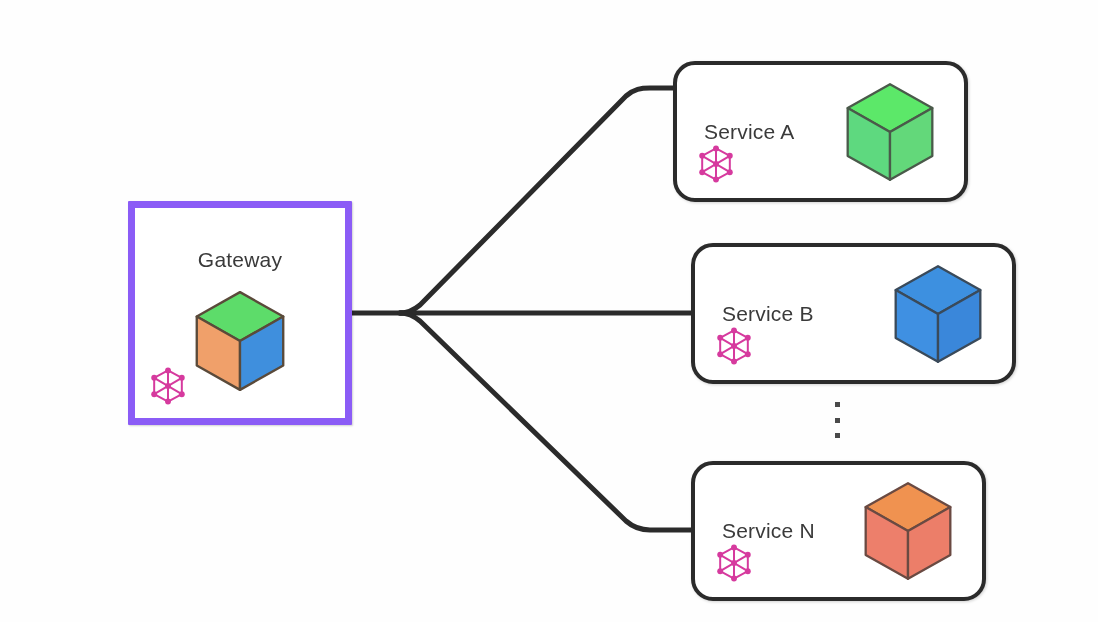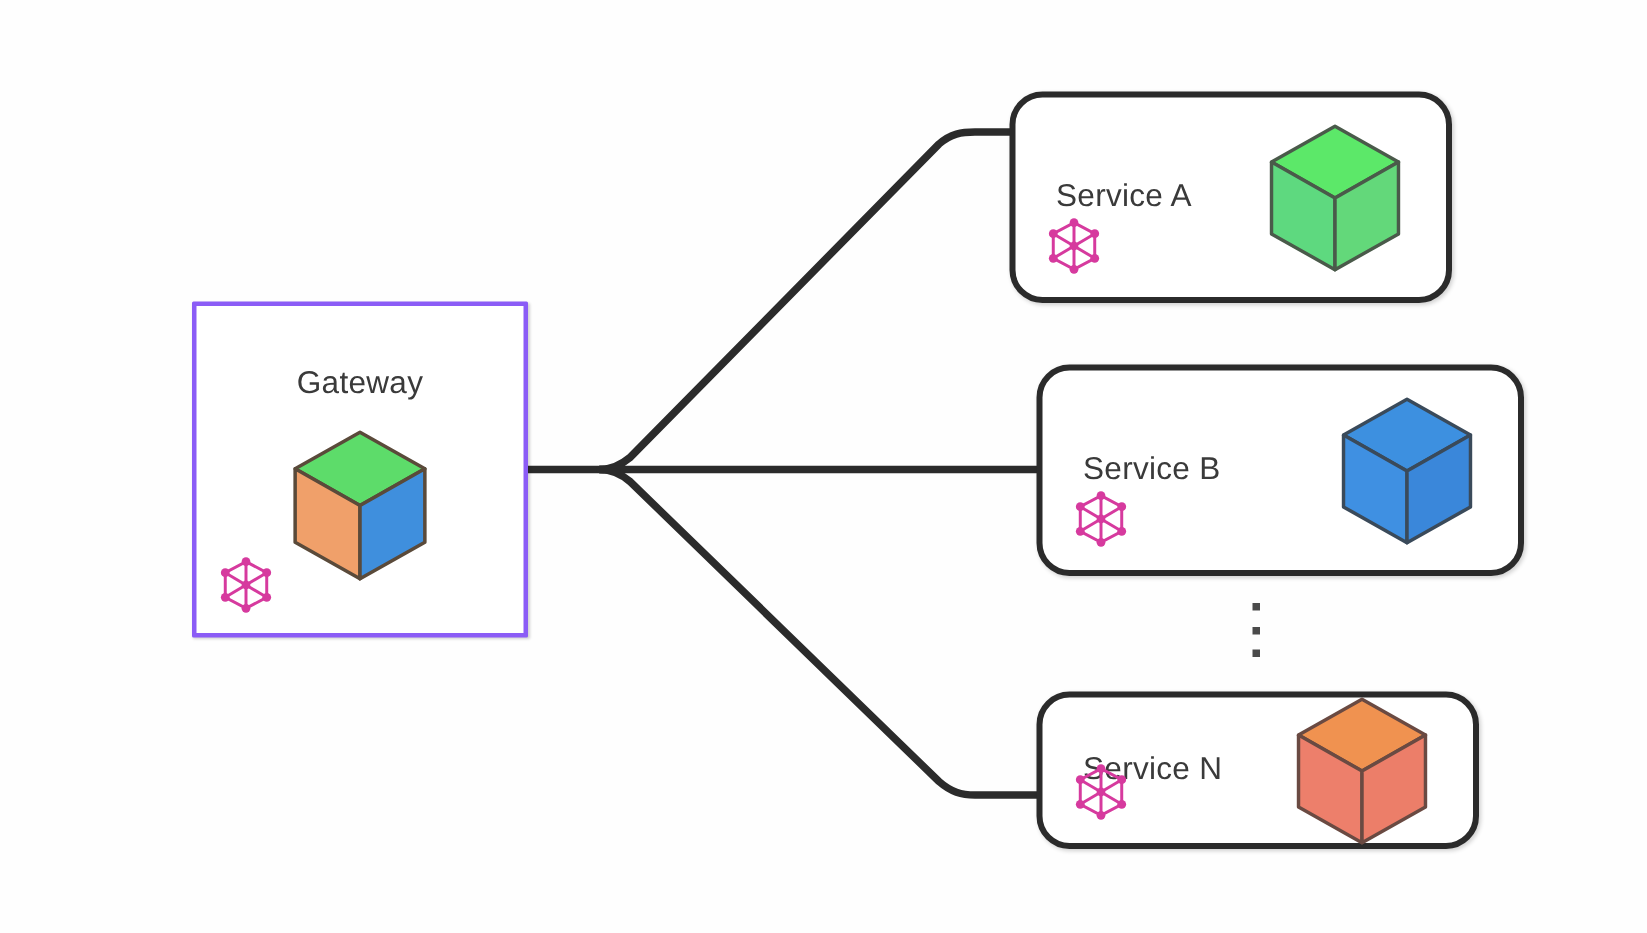--- a/index.html
+++ b/index.html
@@ -30,21 +30,21 @@
     pointer-events: none;
   }
 
   
   .node {
     position: absolute;
     box-sizing: border-box;
     background: #ffffff;
   }
   .node.gateway {
-    border: 3px solid #8b5cf6;
+    border: 7px solid #8b5cf6;
     border-radius: 1px;
     box-shadow: 1px 1px 2px rgba(0,0,0,0.18);
     padding-left: 14px;
   }
   .node.service {
     border: 4px solid #2b2b2b;
     border-radius: 22px;
     box-shadow: 1px 1px 3px rgba(0,0,0,0.18);
   }
 
@@ -212,21 +212,21 @@
       </g>
     </svg>
   </div>
 
   <div class="ellipsis" style="left:835px; top:402px;">
     <span class="dot"></span>
     <span class="dot"></span>
     <span class="dot"></span>
   </div>
 
-  <div class="node service" style="left:691px; top:461px; width:295px; height:105px;">
+  <div class="node service" style="left:691px; top:461px; width:295px; height:140px;">
     <div class="node-label">Service N</div>
 
     <svg class="cube" viewBox="0 0 100 108" xmlns="http://www.w3.org/2000/svg">
       <polygon points="50,2 96,28 50,54 4,28" fill="#f09250" stroke="#6a4a42" stroke-width="2.5" stroke-linejoin="round"></polygon>
       <polygon points="4,28 50,54 50,106 4,80" fill="#ed7f6b" stroke="#6a4a42" stroke-width="2.5" stroke-linejoin="round"></polygon>
       <polygon points="96,28 96,80 50,106 50,54" fill="#ec7e69" stroke="#6a4a42" stroke-width="2.5" stroke-linejoin="round"></polygon>
     </svg>
 
     <svg class="mesh-icon" viewBox="0 0 44 46" xmlns="http://www.w3.org/2000/svg">
       <g stroke="#d63a9e" stroke-width="2.3" fill="none">

